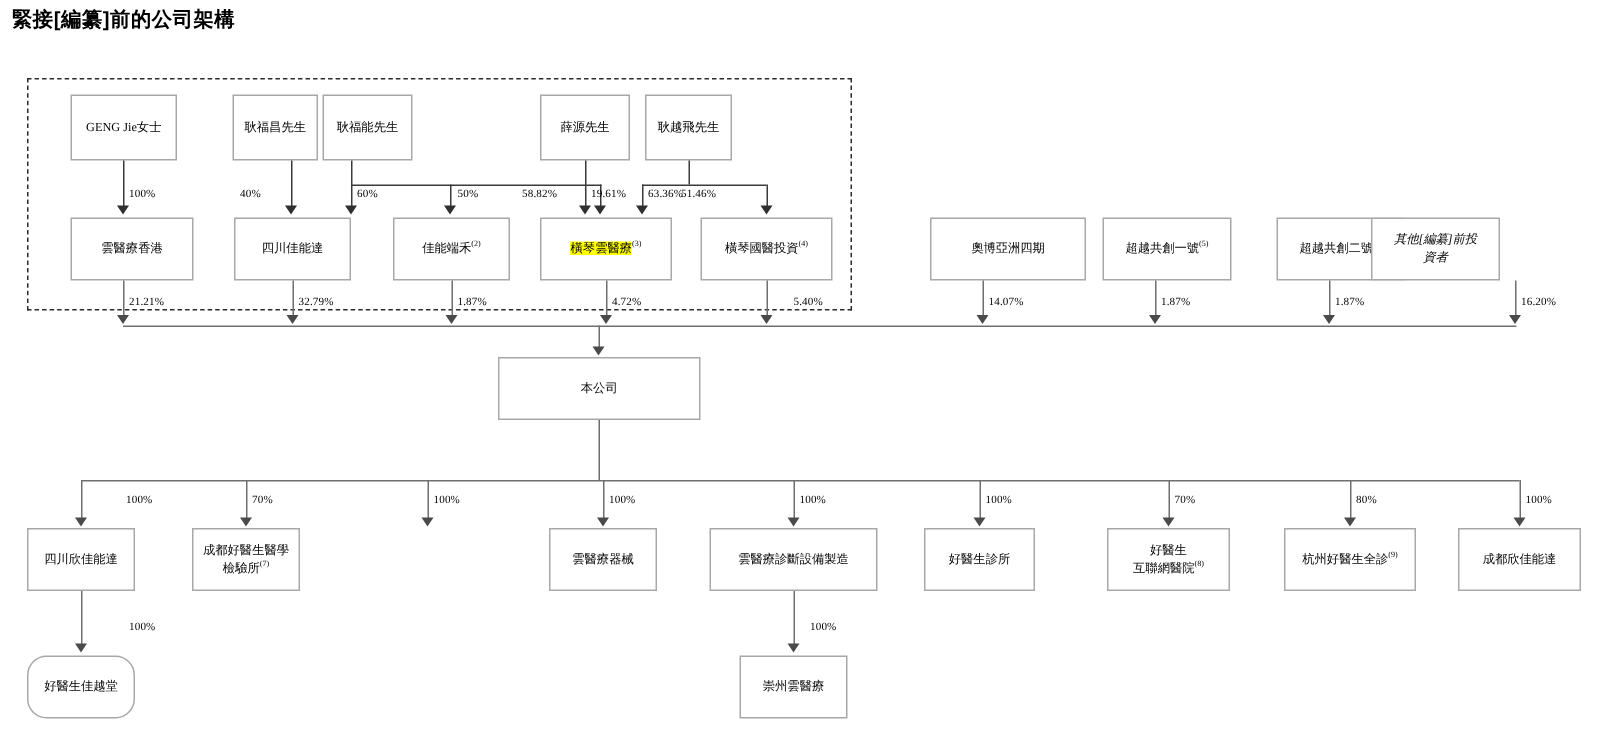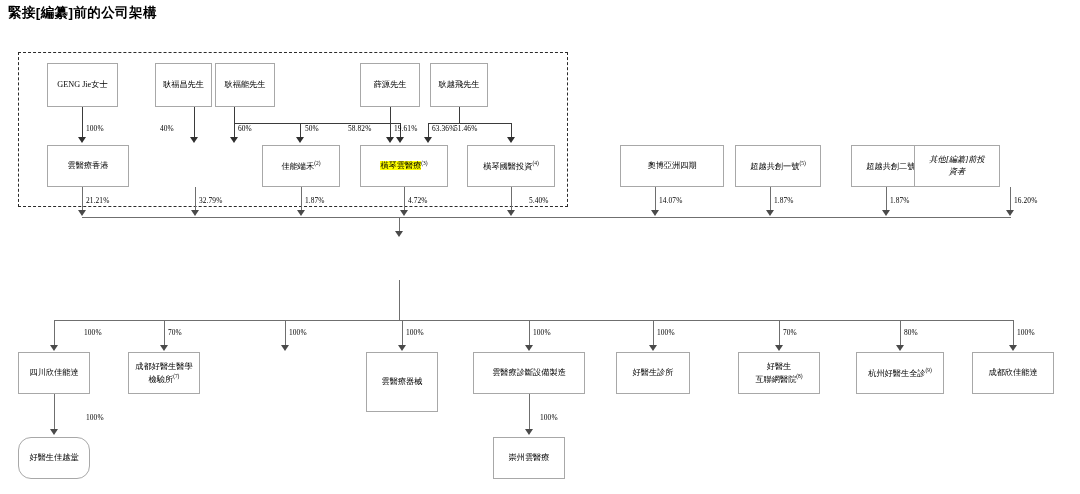--- a/index.html
+++ b/index.html
@@ -106,20 +106,23 @@
   <div class="node" style="left:360px; top:63px; width:60px; height:44px;">
     <span class="label">薛源先生</span>
   </div>
   <div class="node" style="left:430px; top:63px; width:58px; height:44px;">
     <span class="label">耿越飛先生</span>
   </div>
 
   <div class="node" style="left:47px; top:145px; width:82px; height:42px;">
     <span class="label">雲醫療香港</span>
   </div>
+  <div class="node" style="left:156px; top:145px; width:78px; height:42px;">
+    <span class="label">四川佳能達</span>
+  </div>
   <div class="node" style="left:262px; top:145px; width:78px; height:42px;">
     <span class="label"><span>佳能端禾</span><span class="sup">(2)</span></span>
   </div>
   <div class="node hl" style="left:360px; top:145px; width:88px; height:42px;">
     <span class="label"><span class="mark">橫琴雲醫療</span><span class="sup">(3)</span></span>
   </div>
   <div class="node" style="left:467px; top:145px; width:88px; height:42px;">
     <span class="label"><span>橫琴國醫投資</span><span class="sup">(4)</span></span>
   </div>
 
@@ -132,31 +135,34 @@
   <div class="node" style="left:851px; top:145px; width:86px; height:42px;">
     <span class="label"><span>超越共創二號</span><span class="sup">(6)</span></span>
   </div>
   <div class="node" style="left:914px; top:145px; width:86px; height:42px;font-style:italic;">
     <span class="label">
       <span>其他[編纂]前投</span><br>
       <span>資者</span>
     </span>
   </div>
 
+  <div class="node" style="left:332px; top:238px; width:135px; height:42px;">
+    <span class="label">本公司</span>
+  </div>
 
   <div class="node" style="left:18px; top:352px; width:72px; height:42px;">
     <span class="label">四川欣佳能達</span>
   </div>
   <div class="node" style="left:128px; top:352px; width:72px; height:42px;">
     <span class="label">
       <span>成都好醫生醫學</span><br>
       <span>檢驗所</span><span class="sup">(7)</span>
     </span>
   </div>
-  <div class="node" style="left:366px; top:352px; width:72px; height:60px;">
+  <div class="node" style="left:366px; top:352px; width:72px; height:42px;">
     <span class="label">雲醫療器械</span>
   </div>
   <div class="node" style="left:473px; top:352px; width:112px; height:42px;">
     <span class="label">雲醫療診斷設備製造</span>
   </div>
   <div class="node" style="left:616px; top:352px; width:74px; height:42px;">
     <span class="label">好醫生診所</span>
   </div>
   <div class="node" style="left:738px; top:352px; width:82px; height:42px;">
     <span class="label">

